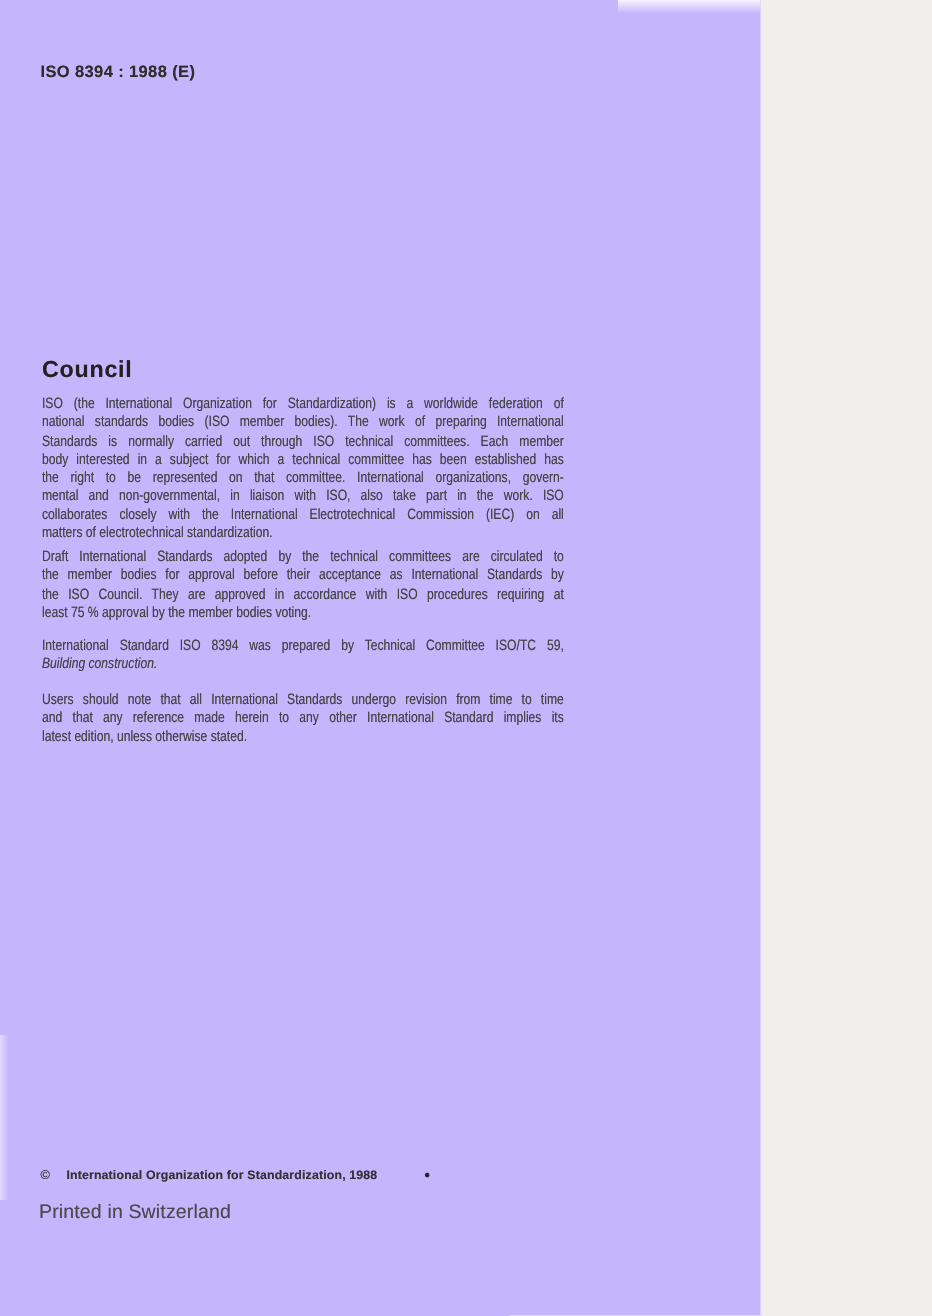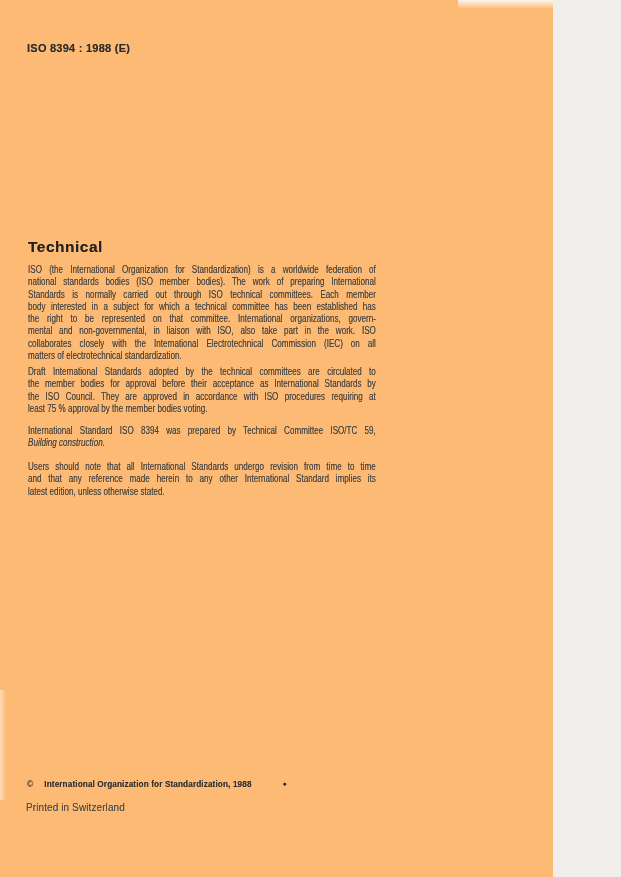--- a/index.html
+++ b/index.html
@@ -3,23 +3,23 @@
 <meta charset="utf-8">
 <style>
   html, body {
     margin: 0;
     padding: 0;
     background: #f1efeb;
     font-family: "Liberation Sans", "DejaVu Sans", sans-serif;
   }
   .page {
     position: relative;
-    width: 553px;
+    width: 507px;
     height: 877px;
-    background: #fdba74;
+    background: #c4b5fd;
     overflow: hidden;
     color: #424242;
     text-decoration: underline;
   }
   
   .page .scan-edge-top {
     position: absolute; top: 0; right: 0; width: 95px; height: 9px;
     background: linear-gradient(180deg, rgba(255,255,255,0.85), rgba(255,255,255,0));
     pointer-events: none;
   }
@@ -76,35 +76,35 @@
   .copyright-line .copy-text {
     margin-left: 11px; font-weight: 700; letter-spacing: 0.12px;
     text-shadow: 0 0 0.3px rgba(51,51,51,0.55);
   }
   .copyright-line .bullet-dot {
     margin-left: 31px; font-size: 7px; vertical-align: 1px; color: #222;
   }
 
   .printed-line {
     position: absolute; left: 26px; top: 802px;
-    font-size: 10px; line-height: 11px; color: #4a4a4a;
+    font-size: 13px; line-height: 11px; color: #4a4a4a;
     letter-spacing: 0.1px;
     text-shadow: 0 0 0.3px rgba(74,74,74,0.5);
   }
 </style>
 </head>
 <body>
 
 <div class="page">
   <div class="scan-edge-top"></div>
   <div class="scan-edge-left"></div>
 
   <div class="doc-ref">ISO 8394 : 1988 (E)</div>
 
-  <h1 class="foreword-heading">Technical</h1>
+  <h1 class="foreword-heading">Council</h1>
 
   <div class="text-col">
 
     <div class="para para-1">
       <div class="line">ISO (the International Organization for Standardization) is a worldwide federation of</div>
       <div class="line">national standards bodies (ISO member bodies). The work of preparing International</div>
       <div class="line">Standards is normally carried out through ISO technical committees. Each member</div>
       <div class="line">body interested in a subject for which a technical committee has been established has</div>
       <div class="line">the right to be represented on that committee. International organizations, govern-</div>
       <div class="line">mental and non-governmental, in liaison with ISO, also take part in the work. ISO</div>

